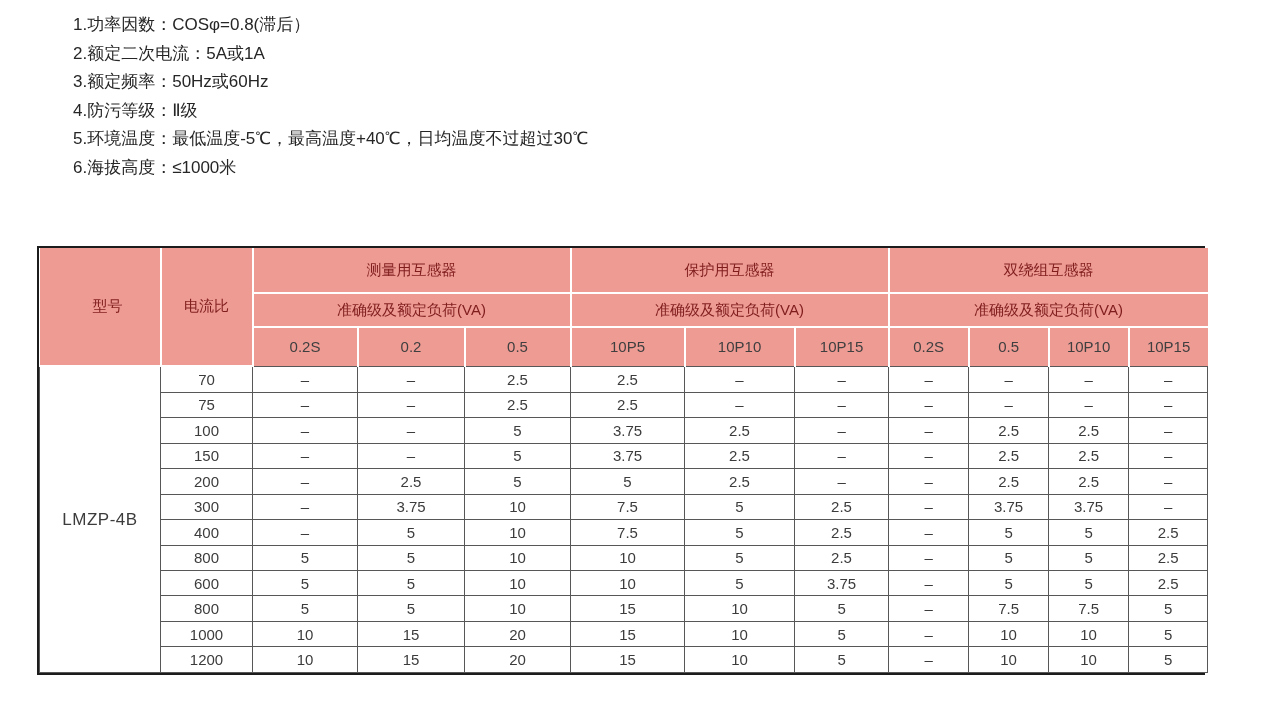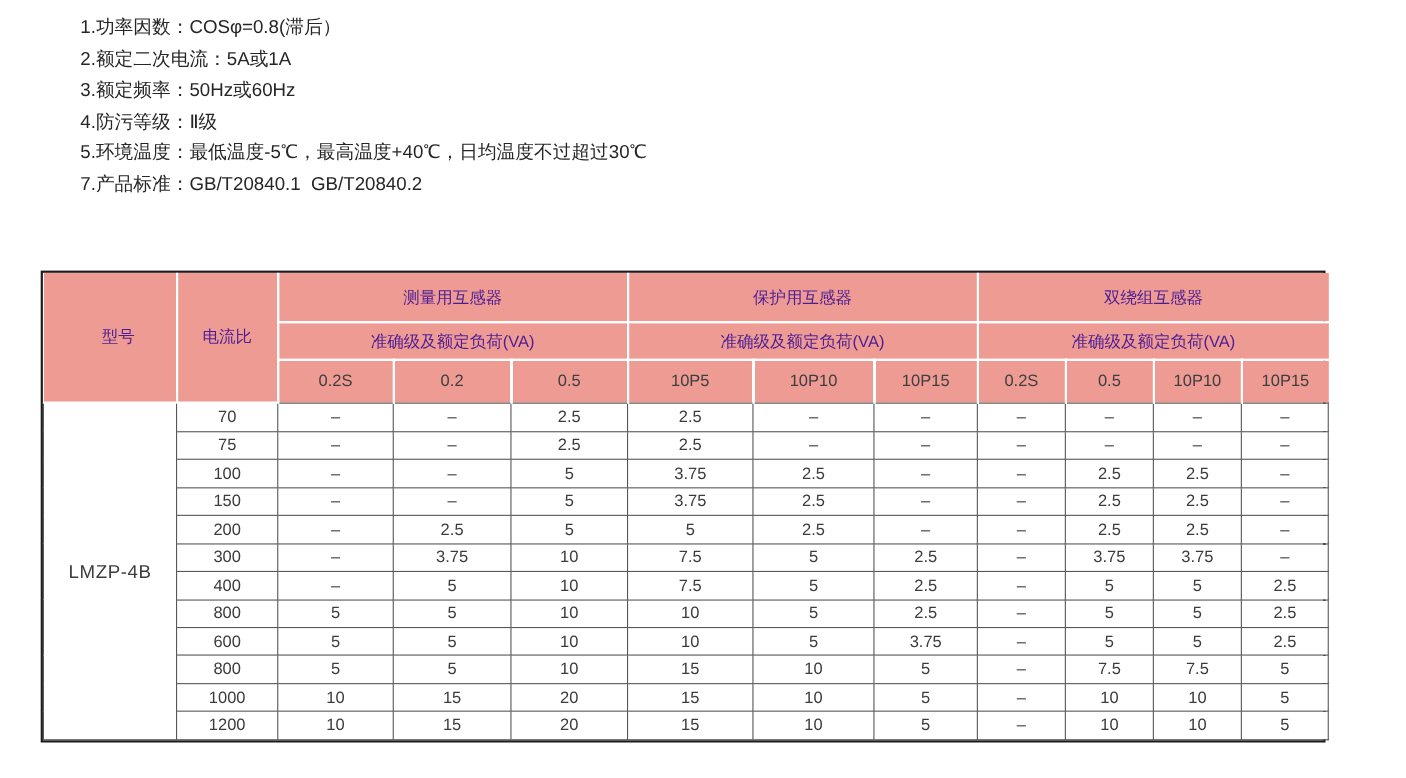--- a/index.html
+++ b/index.html
@@ -45,21 +45,21 @@
     box-sizing: border-box;
     padding: 0;
     text-align: center;
     vertical-align: middle;
     overflow: hidden;
   }
   thead th {
     background: #EE9B94;
     border: 2px solid #ffffff;
     font-weight: normal;
-    color: #4c1d95;
+    color: #7f1d1d;
     font-size: 15px;
   }
   tr.h1 th { height: 45px; border-top: none; }
   tr.h2 th { height: 34px; }
   tr.h3 th { height: 39px; color: #3f3f3f; border-bottom: none; }
   tr.h1 th:first-child { border-left: none; padding-left: 16px; }
   tr.h1 th:last-child, tr.h2 th:last-child, tr.h3 th:last-child { border-right: none; }
   tbody td {
     background: #ffffff;
     border: 1px solid #575757;
@@ -73,21 +73,21 @@
 </style>
 </head>
 <body>
 
 <div class="notes">
   <div class="note">1.功率因数：COSφ=0.8(滞后）</div>
   <div class="note">2.额定二次电流：5A或1A</div>
   <div class="note">3.额定频率：50Hz或60Hz</div>
   <div class="note">4.防污等级：Ⅱ级</div>
   <div class="note">5.环境温度：最低温度-5℃，最高温度+40℃，日均温度不过超过30℃</div>
-  <div class="note">7.产品标准：GB/T20840.1  GB/T20840.2</div>
+  <div class="note">6.海拔高度：≤1000米</div>
 </div>
 
 <div class="table-wrap">
 <table class="spec">
   <colgroup>
     <col style="width:121px">
         <col style="width:92px">
     <col style="width:105px">
         <col style="width:107px">
         <col style="width:106px">

